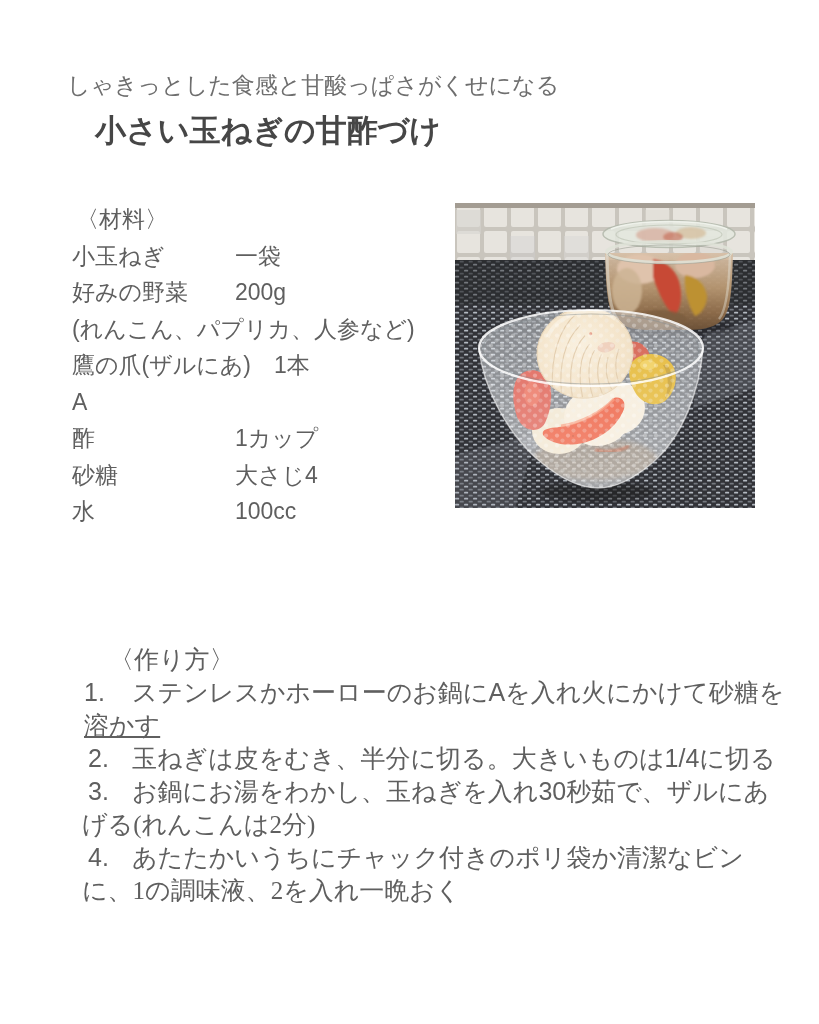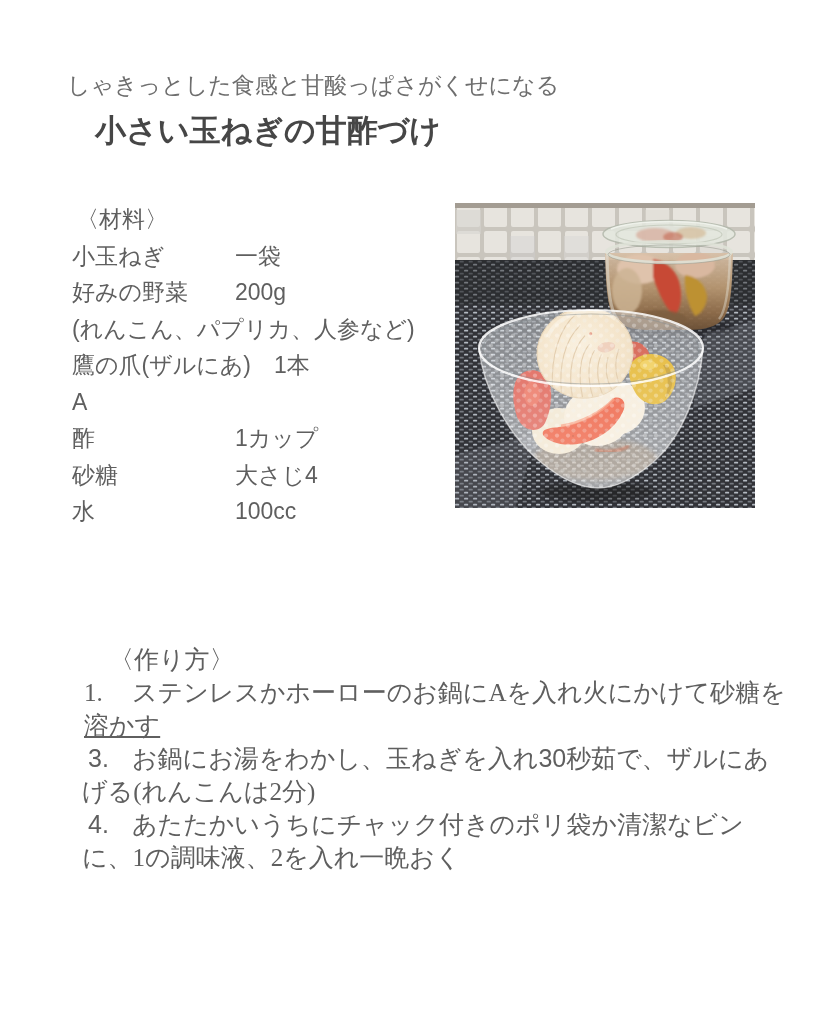--- a/index.html
+++ b/index.html
@@ -23,21 +23,21 @@
   .ing-name{display:inline-block;min-width:163px;}
   .photo{
     position:absolute;left:455px;top:203px;width:300px;height:305px;margin:0;
   }
   .photo svg{display:block;}
   .instructions{
     position:absolute;left:58px;top:643px;font-size:25px;color:#5f5f5f;margin-left:24px;
   }
   .ins-heading{height:33px;line-height:33px;padding-left:27px;white-space:pre;}
   .ins-line{height:33px;line-height:33px;white-space:pre;}
-  .ins-line.n1{padding-left:2px;font-family:Liberation Serif, serif;}
+  .ins-line.n1{padding-left:2px;}
   .ins-line.n2{padding-left:6px;}
   .ins-line.cont1{padding-left:2px;text-decoration:underline;}
   .ins-line.cont{padding-left:0;font-family:Liberation Serif, serif;}
   .ins-num{display:inline-block;}
   .ins-line.n1 .ins-num{width:48px;}
   .ins-line.n2 .ins-num{width:44px;}
 </style>
 </head>
 <body>
 
@@ -199,20 +199,21 @@
         <path d="M24,145 C28,186 54,234 88,261 C108,277 126,285 143,285 C160,285 177,277 196,261 C228,235 245,186 248,145" fill="none" stroke="#ffffff" stroke-opacity="0.55" stroke-width="1.5"></path>
       </g>
     </svg>
   </figure>
 
   <div class="instructions">
     <div class="ins-heading">〈作り方〉</div>
     <div id="ins-lines">
         <div class="ins-line n1"><span class="ins-num">1.</span><span>ステンレスかホーローのお鍋にAを入れ火にかけて砂糖を</span></div>
         <div class="ins-line cont1"><span>溶かす</span></div>
+        <div class="ins-line n2"><span class="ins-num">2.</span><span>玉ねぎは皮をむき、半分に切る。大きいものは1/4に切る</span></div>
         <div class="ins-line n2"><span class="ins-num">3.</span><span>お鍋にお湯をわかし、玉ねぎを入れ30秒茹で、ザルにあ</span></div>
         <div class="ins-line cont"><span>げる(れんこんは2分)</span></div>
         <div class="ins-line n2"><span class="ins-num">4.</span><span>あたたかいうちにチャック付きのポリ袋か清潔なビン</span></div>
         <div class="ins-line cont"><span>に、1の調味液、2を入れ一晩おく</span></div>
       </div>
   </div>
 
 </div>
 
 </body></html>

